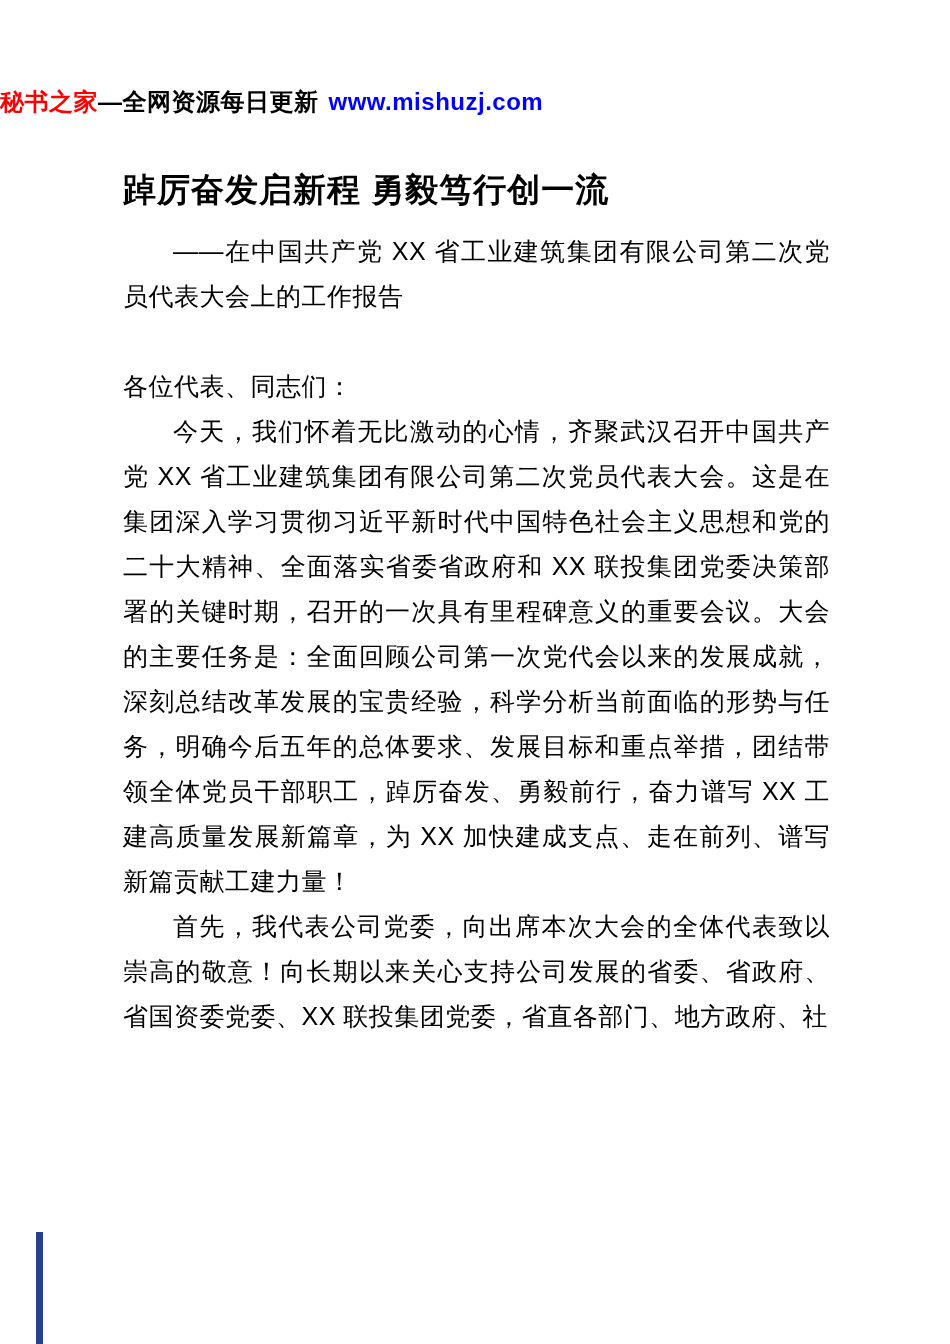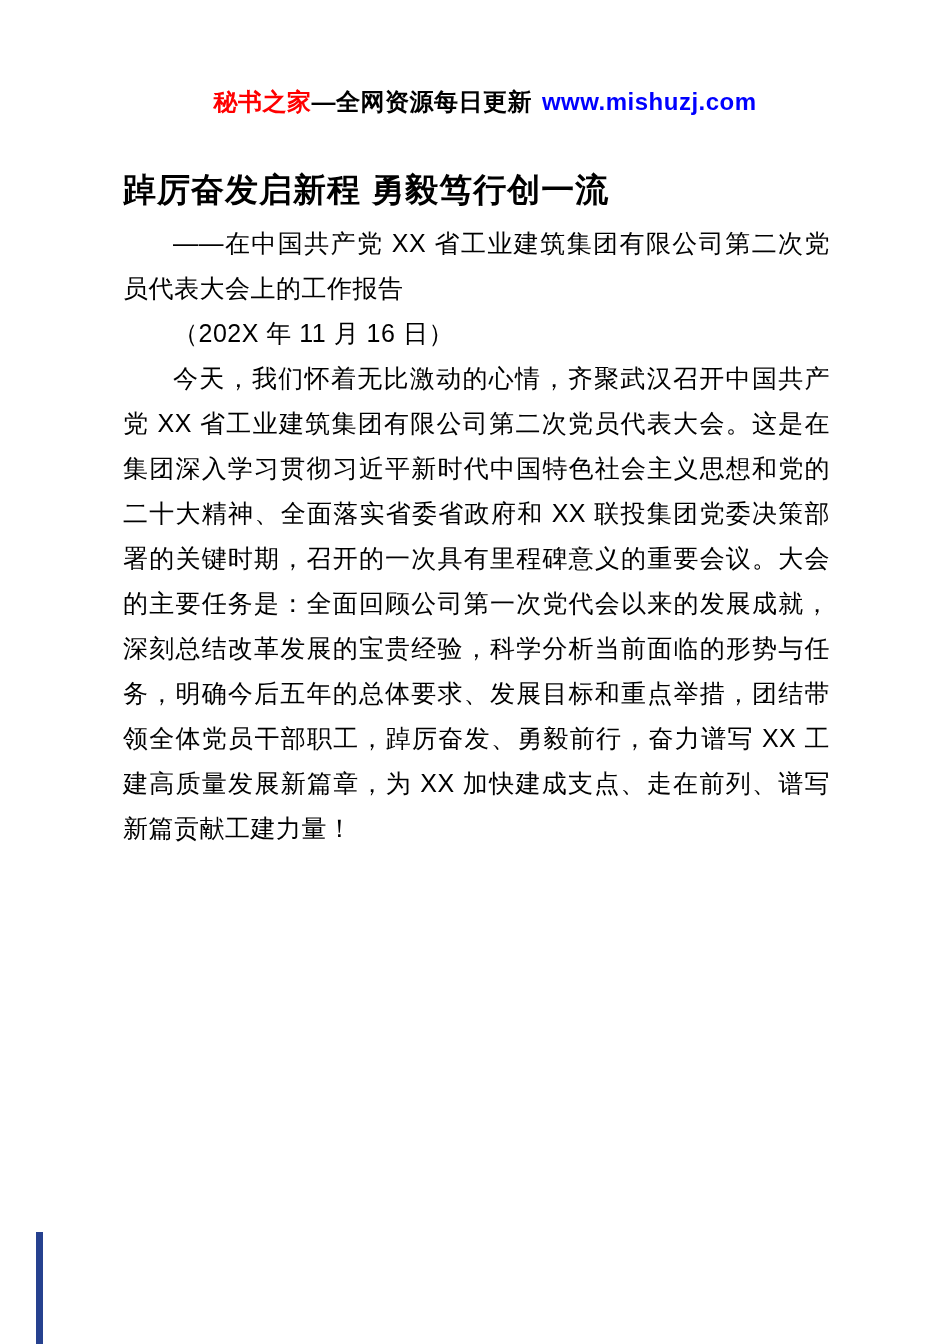--- a/index.html
+++ b/index.html
@@ -15,26 +15,24 @@
   .left-accent {
     position: absolute;
     left: 36px;
     bottom: 0;
     width: 7px;
     height: 112px;
     background: #26418f;
   }
   .site-header {
     padding-top: 86px;
-    text-align: center;
     font-size: 24px;
     font-weight: bold;
     letter-spacing: 0.5px;
     white-space: nowrap;
-    margin-left: 20px;
   }
   .site-name { color: #ff0000; }
   .site-tagline { color: #000000; }
   .site-url {
     color: #0000ff;
     text-decoration: none;
     margin-left: 10px;
   }
   .doc {
     padding: 0 120px 0 123px;
@@ -48,34 +46,35 @@
     letter-spacing: 1px;
   }
   .title-line { display: block; }
   .para {
     font-size: 25px;
     line-height: 45px;
     text-align: justify;
     letter-spacing: 0.5px;
   }
   .indent { text-indent: 2em; }
-  .subtitle { margin-top: 4px; }
+  .subtitle { margin-top: 12px; }
   .salutation { margin-top: 45px; }
 </style>
 </head>
 <body>
 
 <div class="left-accent"></div>
 
 <header class="site-header">
   <span class="site-name">秘书之家</span><span class="site-tagline">—全网资源每日更新</span><a class="site-url" href="#">www.mishuzj.com</a>
 </header>
 
 <main class="doc">
   <h1 class="title">
     <span class="title-line">踔厉奋发启新程 勇毅笃行创一流</span>
   </h1>
 
   <p class="para indent subtitle">——在中国共产党 XX 省工业建筑集团有限公司第二次党员代表大会上的工作报告</p>
-  <p class="para indent">（202X 年 11 月 16 日）</p>
 
+  <p class="para salutation">各位代表、同志们：</p>
   <p class="para indent">今天，我们怀着无比激动的心情，齐聚武汉召开中国共产党 XX 省工业建筑集团有限公司第二次党员代表大会。这是在集团深入学习贯彻习近平新时代中国特色社会主义思想和党的二十大精神、全面落实省委省政府和 XX 联投集团党委决策部署的关键时期，召开的一次具有里程碑意义的重要会议。大会的主要任务是：全面回顾公司第一次党代会以来的发展成就，深刻总结改革发展的宝贵经验，科学分析当前面临的形势与任务，明确今后五年的总体要求、发展目标和重点举措，团结带领全体党员干部职工，踔厉奋发、勇毅前行，奋力谱写 XX 工建高质量发展新篇章，为 XX 加快建成支点、走在前列、谱写新篇贡献工建力量！</p>
+  <p class="para indent">首先，我代表公司党委，向出席本次大会的全体代表致以崇高的敬意！向长期以来关心支持公司发展的省委、省政府、省国资委党委、XX 联投集团党委，省直各部门、地方政府、社</p>
 </main>
 
 </body></html>

